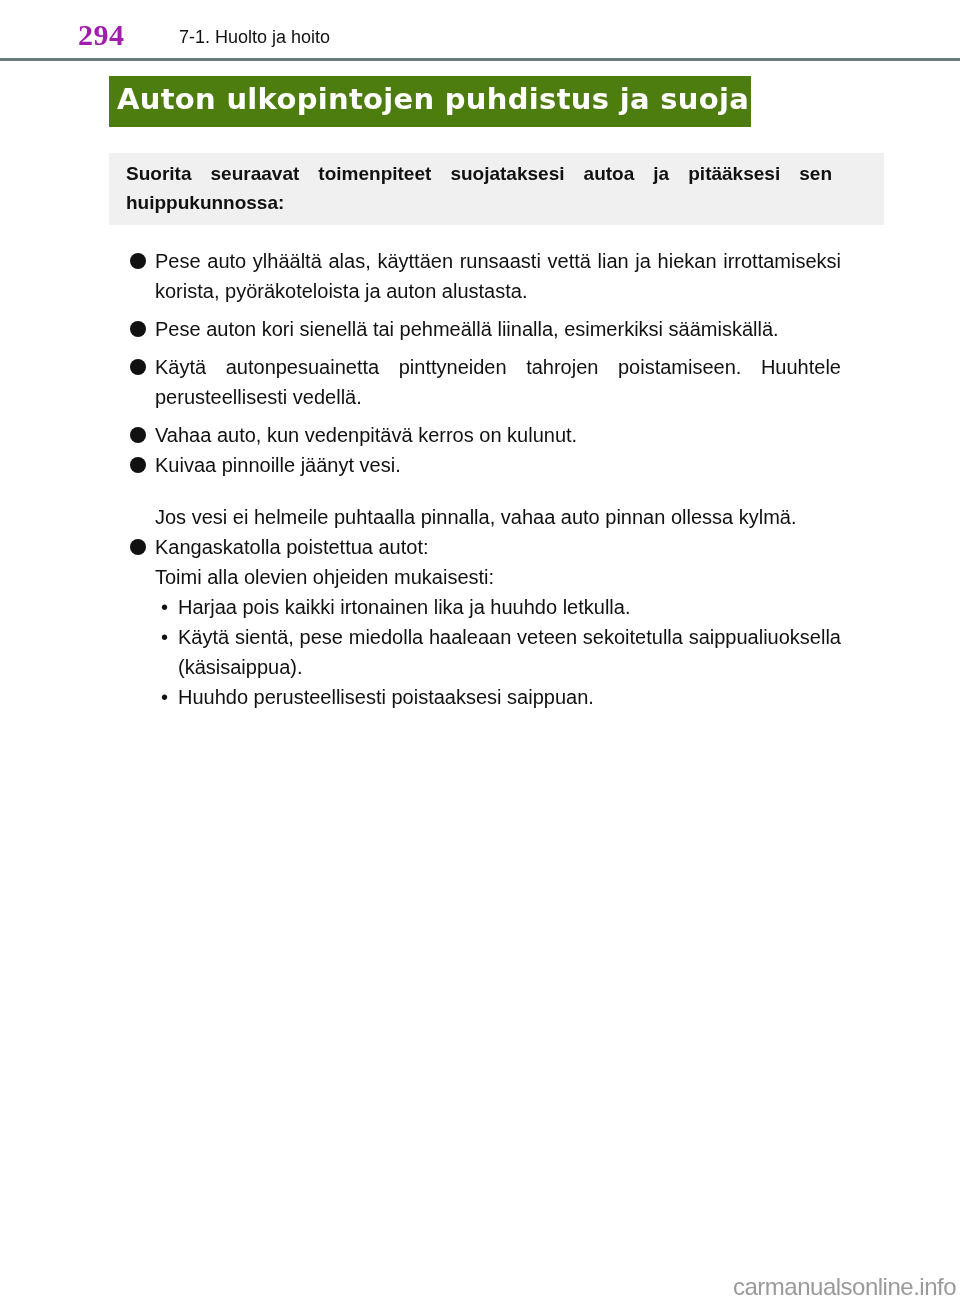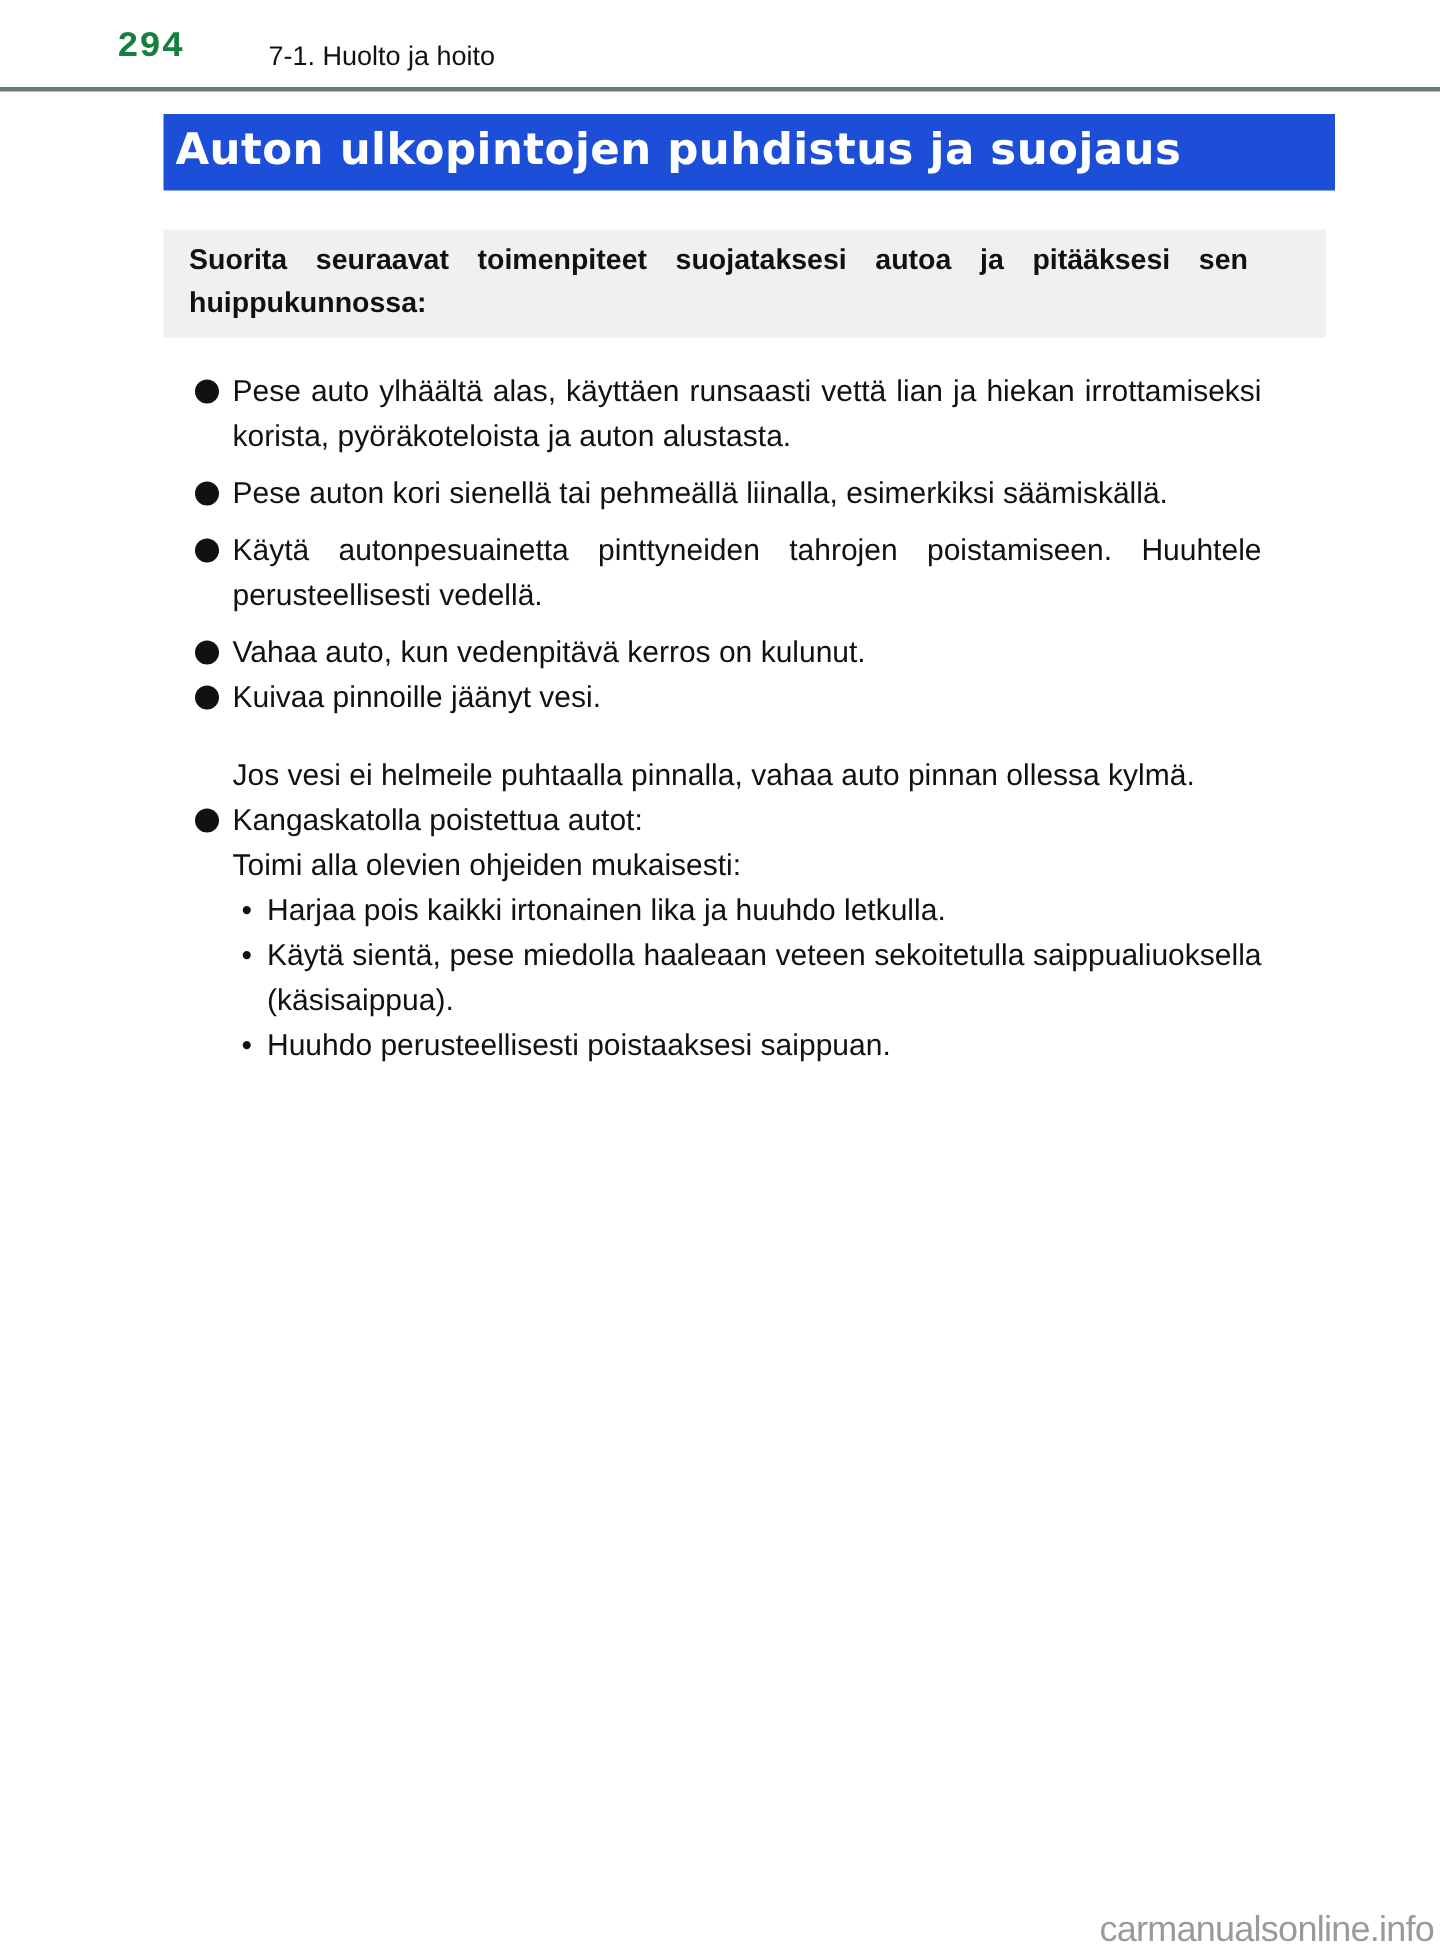--- a/index.html
+++ b/index.html
@@ -12,24 +12,24 @@
       height: 1305px;
       position: relative;
       overflow: hidden;
       font-family: "Liberation Sans", sans-serif;
       color: #111111;
     }
     .page-number {
       position: absolute;
       left: 78px;
       top: 18px;
-      font-family: Liberation Mono, monospace;
+      font-family: Liberation Serif, serif;
       font-weight: bold;
-      font-size: 24px;
-      color: #15803d;
+      font-size: 30px;
+      color: #a21caf;
       letter-spacing: 0.5px;
     }
     .breadcrumb {
       position: absolute;
       left: 179px;
       top: 27px;
       font-size: 18px;
       color: #111;
     }
     .header-rule {
@@ -37,23 +37,23 @@
       left: 0;
       top: 58px;
       width: 960px;
       height: 3px;
       background: #6b7a7a;
     }
     .title-bar {
       position: absolute;
       left: 109px;
       top: 76px;
-      width: 781px;
+      width: 642px;
       height: 51px;
-      background: #1d4ed8;
+      background: #4d7c0f;
     }
     .title-bar .title {
       position: absolute;
       left: 8px;
       top: 6px;
       font-family: "DejaVu Sans", sans-serif;
       font-weight: bold;
       font-size: 29px;
       color: #ffffff;
       letter-spacing: 0.3px;

